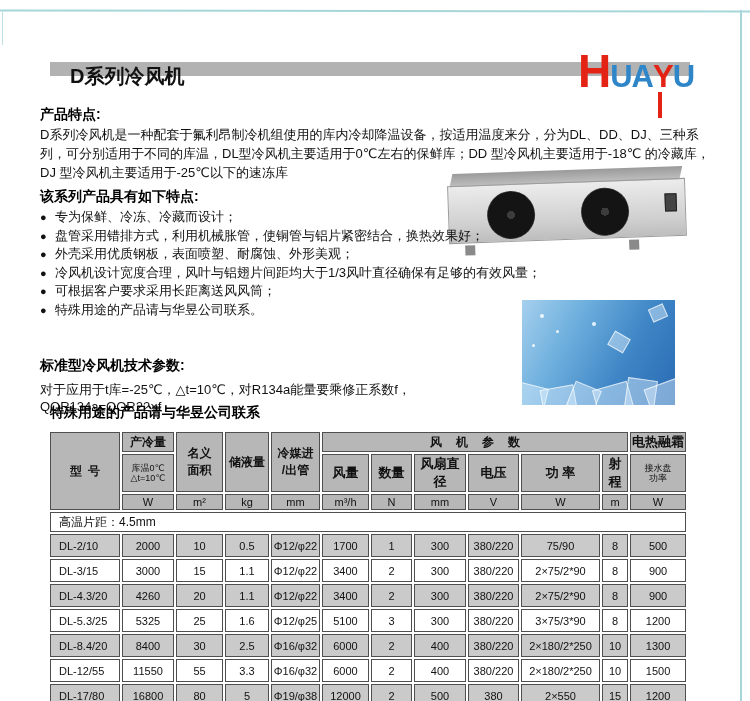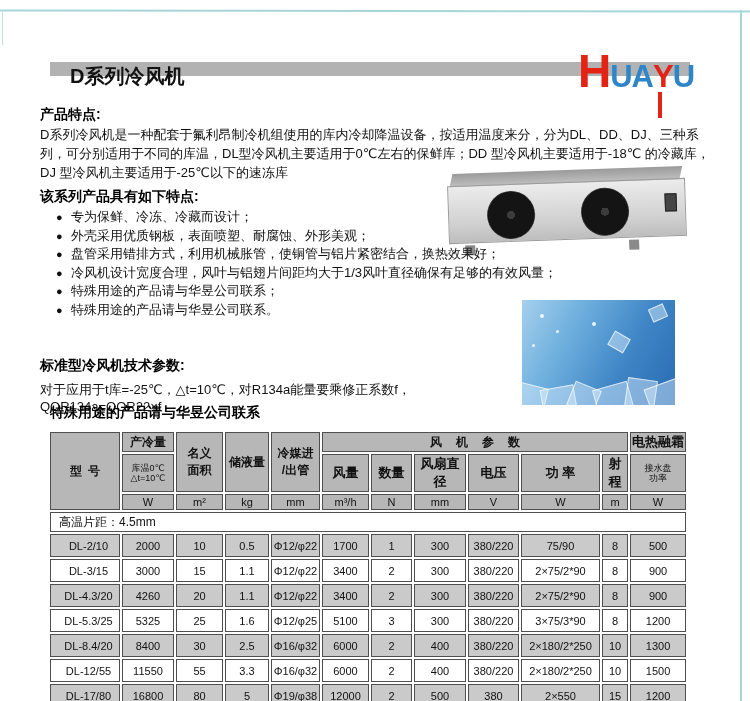--- a/index.html
+++ b/index.html
@@ -27,21 +27,21 @@
 
   .sec-title { position:absolute; font-size:14px; font-weight:bold; color:#000; }
   .t-features   { left:40px; top:106px; }
   .t-list       { left:40px; top:188px; }
   .t-params     { left:40px; top:357px; }
   .t-table      { left:50px; top:404px; }
 
   .intro { position:absolute; left:40px; top:125px; width:678px; font-size:13px; line-height:19px; color:#111; }
   .note  { position:absolute; left:40px; top:381px; width:480px; font-size:13px; color:#111; }
 
-  .bullets { position:absolute; left:56px; top:208px; width:610px; list-style:none; }
+  .bullets { position:absolute; left:40px; top:208px; width:610px; list-style:none; }
   .bullets li { position:relative; padding-left:15px; font-size:13px; line-height:18.5px; color:#111; }
   .bullets li::before { content:"●"; position:absolute; left:0; top:0; font-size:11px; }
 
   
   .product-photo { position:absolute; left:448px; top:170px; width:238px; height:82px; transform:rotate(-2deg); }
   .pp-top  { position:absolute; left:4px; top:0; width:230px; height:14px; background:linear-gradient(#9a9a9a,#c2c2c2); transform:skewX(-14deg); }
   .pp-body { position:absolute; left:0; top:12px; width:238px; height:58px; background:linear-gradient(#ececec,#cfcfcf 70%,#bdbdbd); border:1px solid #9c9c9c; }
   .pp-fan  { position:absolute; top:6px; width:48px; height:48px; border-radius:50%;
              background:radial-gradient(circle, #3c3c3c 0 12%, #141414 12% 68%, #2e2e2e 68% 78%, #0c0c0c 78% 100%); }
   .pp-fan1 { left:38px; } .pp-fan2 { left:132px; }
@@ -61,21 +61,21 @@
   .spec-table .hd  { background:#b7b7b7; font-weight:bold; font-size:12px; }
   .spec-table .hd2 { background:#b7b7b7; font-weight:bold; font-size:13px; }
   .spec-table .sub { background:#b7b7b7; font-weight:normal; font-size:9px; line-height:10px; }
   .spec-table .unit{ background:#b7b7b7; font-weight:normal; font-size:11px; height:16px; }
   .row-h1 td { height:16px; }
   .row-h2 td { height:24px; }
   .spec-table .sp-wide { letter-spacing:14px; text-indent:14px; }
   .sp-model { letter-spacing:6px; text-indent:6px; }
   .group-row td { height:20px; background:#fff; text-align:left; padding-left:8px; font-size:12px; }
   .data-row td { height:23px; }
-  .data-row .c-model { text-align:center; padding-left:8px; }
+  .data-row .c-model { text-align:left; padding-left:8px; }
   .row-gray td { background:#cacaca; }
   .row-white td { background:#ffffff; }
   .partial-row td { height:14px; background:#fff; }
 </style>
 </head>
 <body>
 
 <div class="page">
   <div class="frame-top"></div>
   <div class="frame-right"></div>
@@ -101,24 +101,24 @@
       <div class="pp-fan pp-fan2"></div>
       <div class="pp-ctrl"></div>
     </div>
     <div class="pp-foot pp-f1"></div>
     <div class="pp-foot pp-f2"></div>
   </div>
 
   <div class="sec-title t-list">该系列产品具有如下特点:</div>
   <ul class="bullets">
     <li>专为保鲜、冷冻、冷藏而设计；</li>
+    <li>盘管采用错排方式，利用机械胀管，使铜管与铝片紧密结合，换热效果好；</li>
     <li>外壳采用优质钢板，表面喷塑、耐腐蚀、外形美观；</li>
-    <li>盘管采用错排方式，利用机械胀管，使铜管与铝片紧密结合，换热效果好；</li>
     <li>冷风机设计宽度合理，风叶与铝翅片间距均大于1/3风叶直径确保有足够的有效风量；</li>
-    <li>特殊用途的产品请与华昱公司联系；</li>
+    <li>可根据客户要求采用长距离送风风筒；</li>
     <li>特殊用途的产品请与华昱公司联系。</li>
   </ul>
 
   <div class="ice-image">
     <span class="dot" style="left:18px; top:14px; width:4px; height:4px;"></span>
     <span class="dot" style="left:34px; top:30px; width:3px; height:3px;"></span>
     <span class="dot" style="left:10px; top:44px; width:3px; height:3px;"></span>
     <span class="dot" style="left:70px; top:22px; width:4px; height:4px;"></span>
     <div class="cube" style="left:-6px; bottom:-8px; width:30px; height:28px; transform:rotate(14deg);"></div>
     <div class="cube" style="left:20px; bottom:-12px; width:34px; height:30px; transform:rotate(-10deg);"></div>

